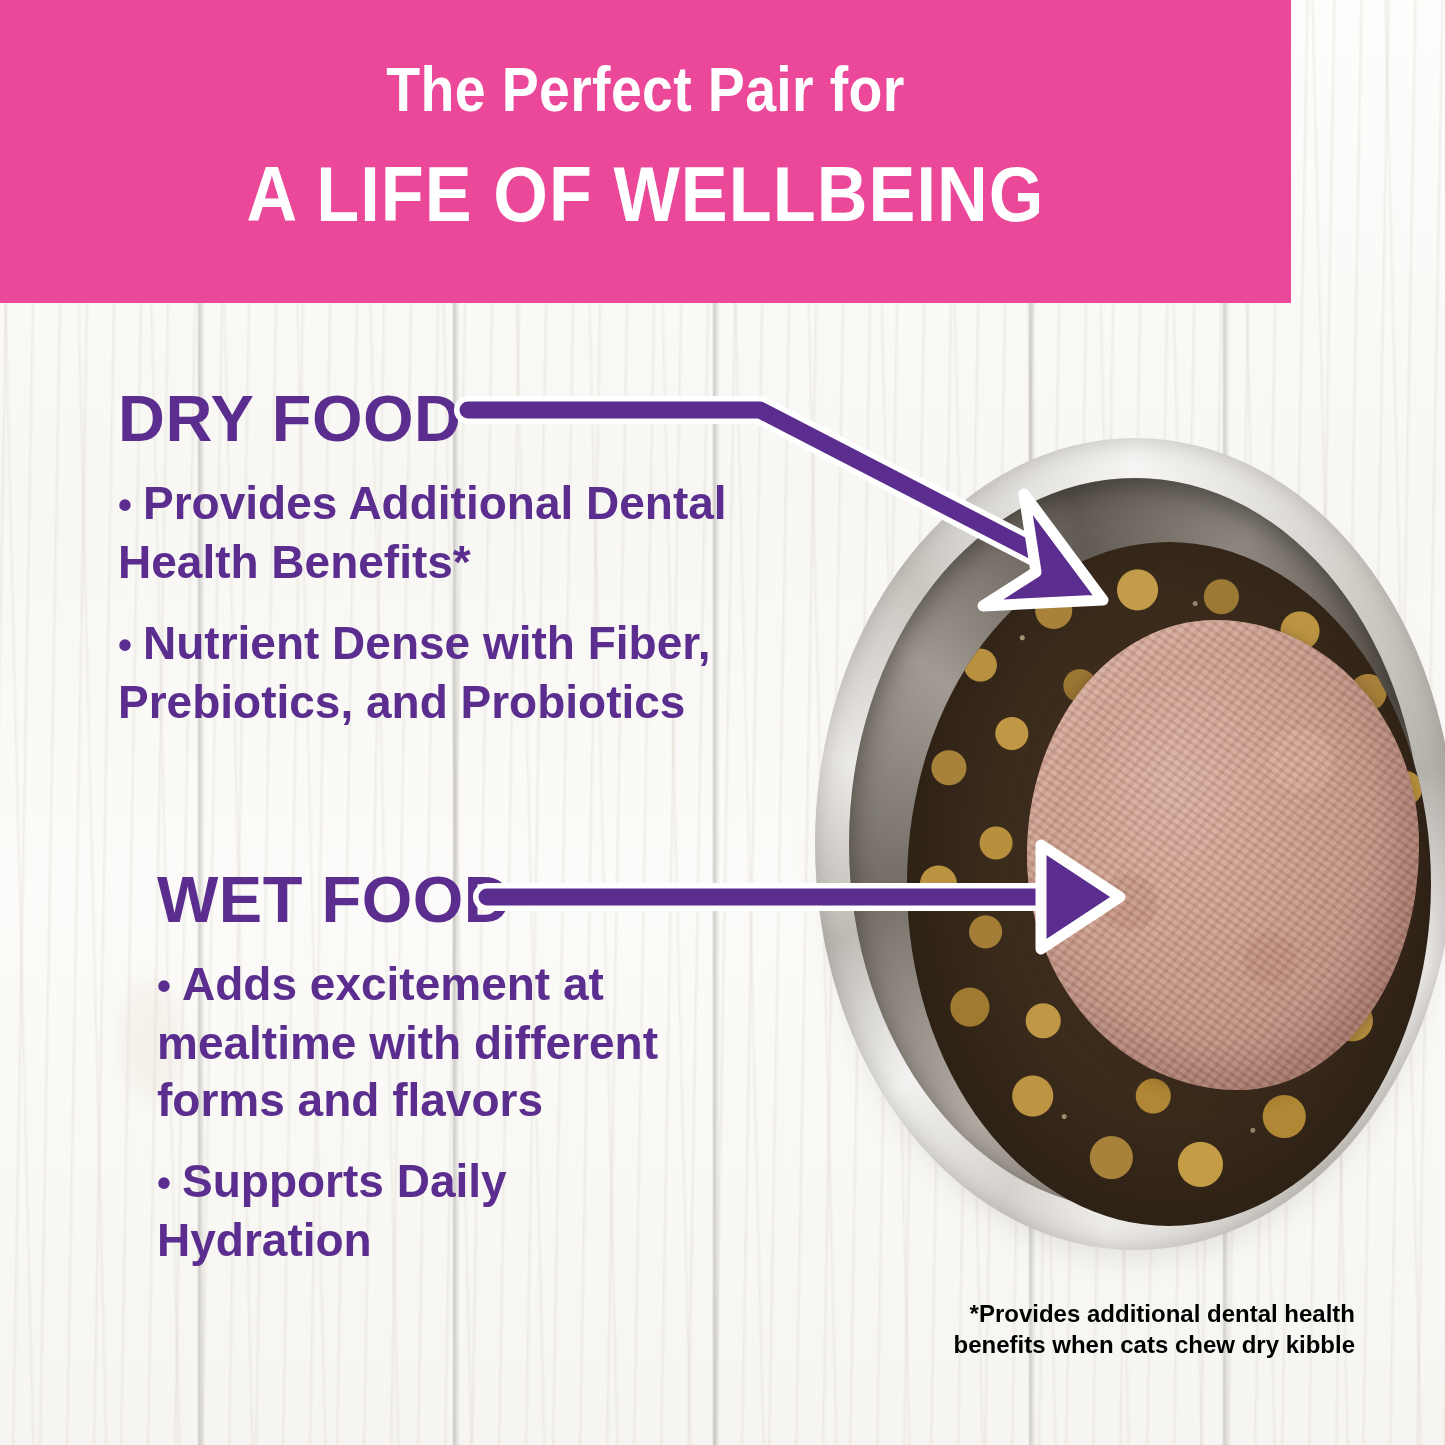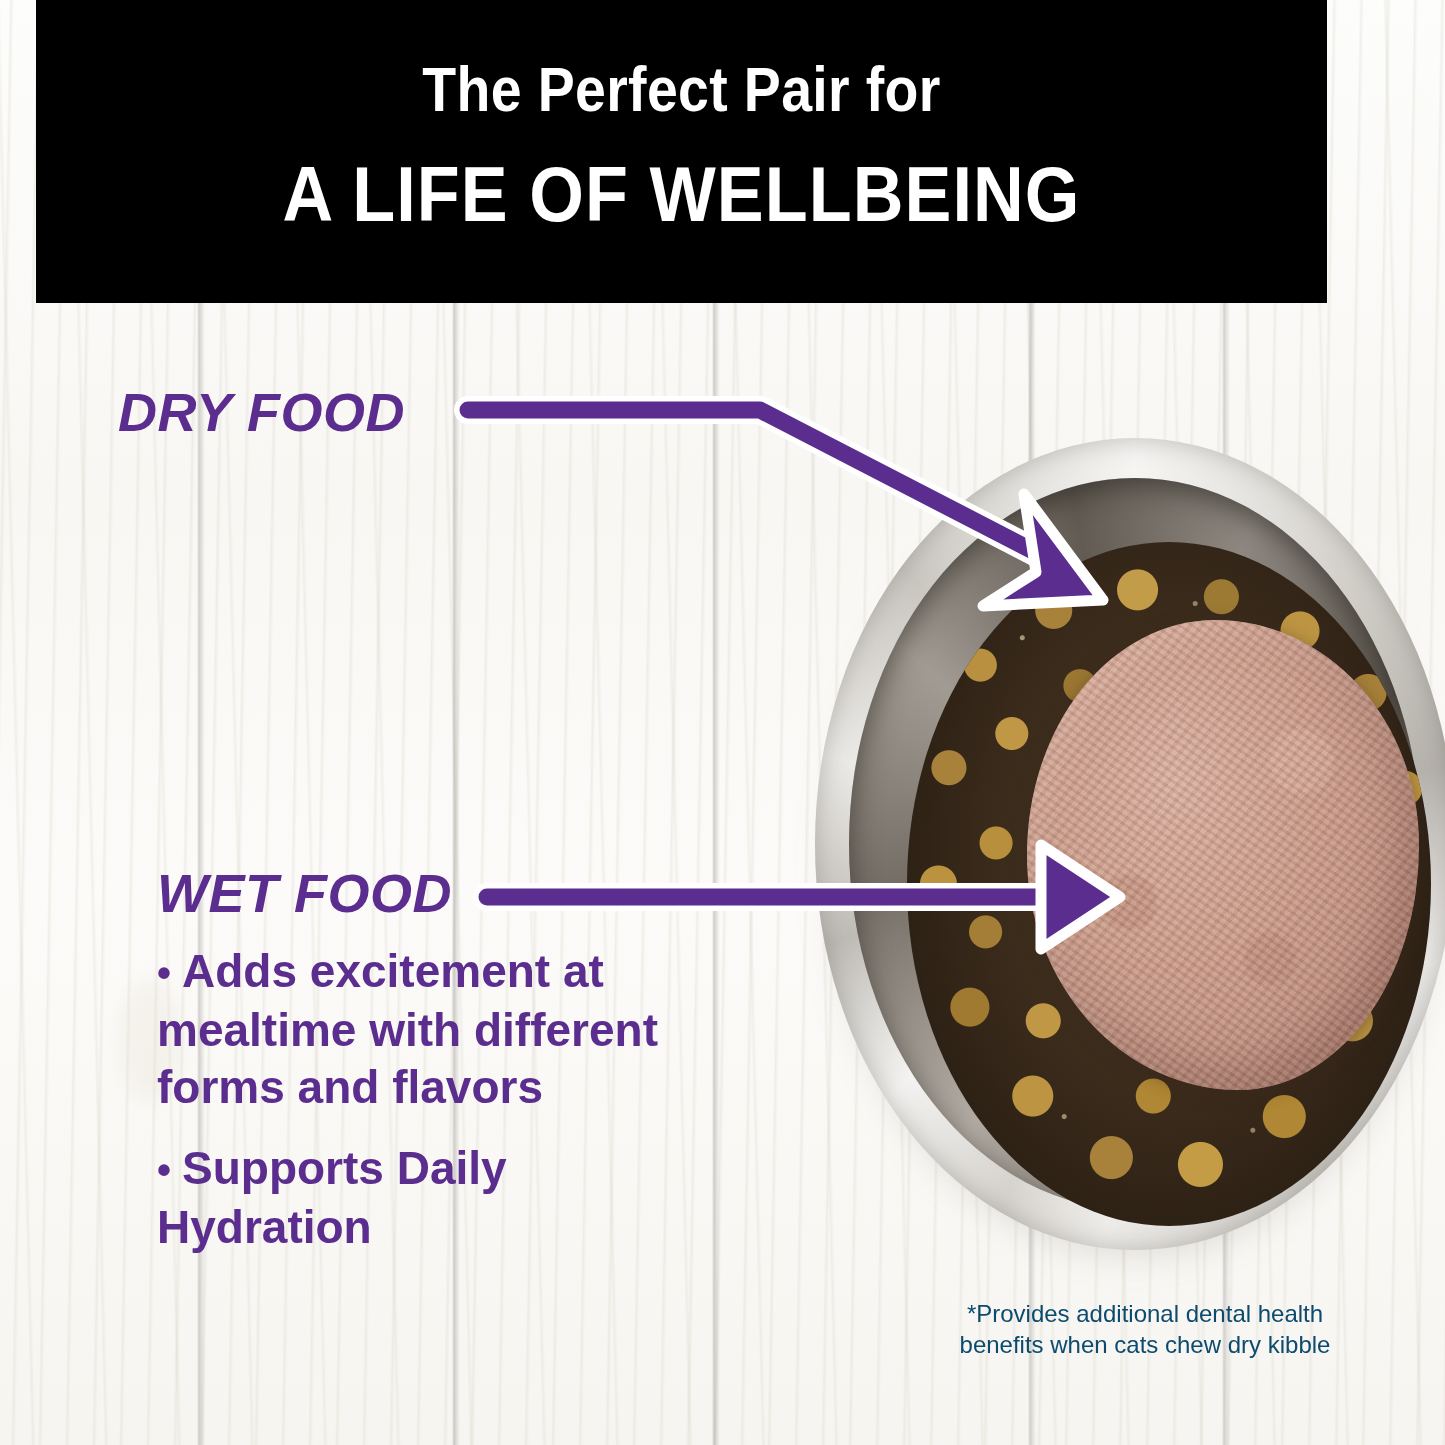--- a/index.html
+++ b/index.html
@@ -64,22 +64,21 @@
     border-radius: 50%;
     filter: blur(9px);
     pointer-events: none;
   }
 
   
   .header {
     position: absolute;
     left: 0; top: 0;
     width: 1291px; height: 303px;
-    background: #000000;
-    margin-left: 36px;
+    background: #ec4899;
   }
   .header-inner {
     position: absolute;
     left: 0; right: 0; top: 52px;
     text-align: center;
   }
   .hdr-line1 {
     color: #ffffff;
     font-size: 63px;
     font-weight: bold;
@@ -96,25 +95,24 @@
     line-height: 92px;
     margin-top: 22px;
     font-stretch: condensed;
     transform: scaleX(0.90);
   }
 
   
   .section { position: absolute; left: 118px; }
   .sec-head {
     color: #5b2d8e;
-    font-size: 54px;
+    font-size: 65px;
     font-weight: bold;
     letter-spacing: 0.5px;
     white-space: nowrap;
-    font-style: italic;
   }
   .bullets { margin-top: 19px; }
   .bullet-item {
     color: #5b2d8e;
     font-size: 46px;
     font-weight: bold;
     line-height: 57px;
     margin-bottom: 24px;
     max-width: 620px;
   }
@@ -244,25 +242,25 @@
       radial-gradient(circle at 70% 30%, rgba(230,196,182,0.28) 0 30px, transparent 34px),
       radial-gradient(circle at 62% 72%, rgba(150,98,82,0.24) 0 24px, transparent 28px);
     opacity: 0.85;
   }
 
   
   .footnote {
     position: absolute;
     left: 935px; top: 1298px;
     width: 420px;
-    color: #0c4a6e;
+    color: #000000;
     font-size: 24px;
-    font-weight: normal;
+    font-weight: bold;
     line-height: 31px;
-    text-align: center;
+    text-align: right;
   }
 </style>
 </head>
 <body>
 
 <div id="page">
 
   <div class="wood"></div>
   <div class="wood-blotch" style="left:1040px; top:560px; width:90px; height:46px; background:rgba(214,198,168,0.30);"></div>
   <div class="wood-blotch" style="left:1255px; top:1120px; width:70px; height:40px; background:rgba(216,196,170,0.26);"></div>
@@ -270,20 +268,28 @@
 
   <div class="header">
     <div class="header-inner">
       <div class="hdr-line1">The Perfect Pair for</div>
       <div class="hdr-line2">A LIFE OF WELLBEING</div>
     </div>
   </div>
 
   <div class="section" style="top:381px;">
     <div class="sec-head">DRY FOOD</div>
+    <div class="bullets">
+      <div class="bullet-item">
+        <span class="dot">•</span><span>Provides Additional Dental Health Benefits*</span>
+      </div>
+      <div class="bullet-item">
+        <span class="dot">•</span><span>Nutrient Dense with Fiber, Prebiotics, and Probiotics</span>
+      </div>
+    </div>
   </div>
 
   <div class="section" style="top:862px;margin-left:39px;">
     <div class="sec-head">WET FOOD</div>
     <div class="bullets">
       <div class="bullet-item" style="max-width:530px;">
         <span class="dot">•</span><span>Adds excitement at mealtime with different forms and flavors</span>
       </div>
       <div class="bullet-item" style="max-width:500px;">
         <span class="dot">•</span><span>Supports Daily Hydration</span>

